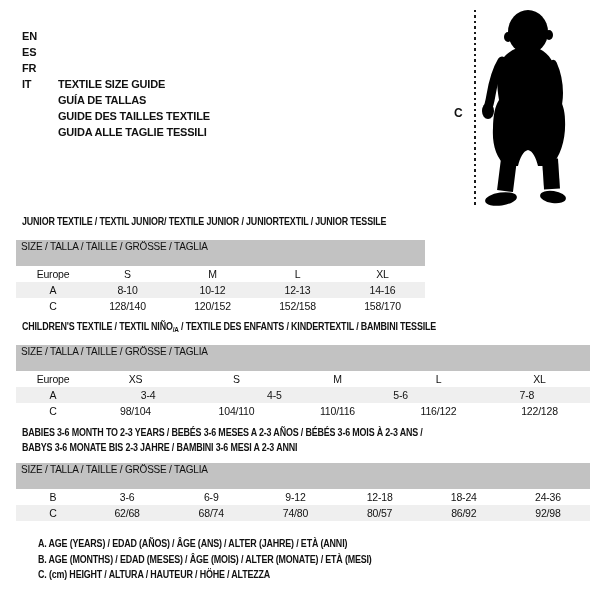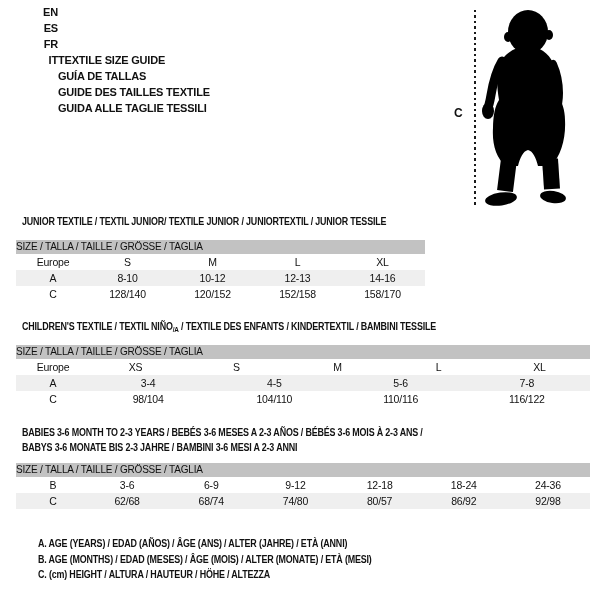--- a/index.html
+++ b/index.html
@@ -3,21 +3,21 @@
 <meta charset="utf-8">
 <style>
   html,body { margin:0; padding:0; }
   body {
     width:600px; height:600px; background:#ffffff; position:relative;
     font-family:"Liberation Sans", sans-serif; color:#111111; overflow:hidden;
   }
   .abs { position:absolute; }
 
   
-  .lang-list { left:22px; top:4px;text-align:right; }
+  .lang-list { left:22px; top:28px; }
   .lang-row { display:flex; height:16px; line-height:16px; }
   .lang-code { width:36px; font-size:11px; font-weight:700; letter-spacing:-0.2px; }
   .lang-label { font-size:11px; font-weight:700; letter-spacing:-0.2px; white-space:nowrap;margin-top:48px; }
 
   
   .height-line {
     left:474px; top:10px; width:2px; height:198px;
     background:repeating-linear-gradient(to bottom, #1a1a1a 0 2.5px, transparent 2.5px 5.5px);
   }
   .c-label { left:454px; top:106px; font-size:12px; font-weight:700; }
@@ -26,21 +26,21 @@
   
   .sec-title, .note-line {
     font-size:10.5px; font-weight:700; letter-spacing:-0.2px; white-space:nowrap;
     transform:scaleX(0.85); transform-origin:0 50%;
   }
   .sec-title-2line { line-height:15px; }
 
   
   .size-table { background:#ffffff; }
   .size-bar {
-    height:14px; line-height:14px; 
+    height:26px; line-height:14px; padding-left:5px;
     font-size:10px; letter-spacing:-0.2px; white-space:nowrap;
   }
   .trow { display:flex; height:16px; line-height:16px; font-size:10.5px; letter-spacing:-0.2px; }
   .trow:nth-child(3) {  }
   .tlabel { width:64px; padding-left:5px; text-align:center; }
   .tcell { flex:1; text-align:center; }
 
   .notes { line-height:15.5px; }
 </style>
 </head>
@@ -132,20 +132,21 @@
     <span class="tcell">4-5</span>
     <span class="tcell">5-6</span>
     <span class="tcell">7-8</span>
   </div>
   <div class="trow">
     <span class="tlabel">C</span>
     <span class="tcell">98/104</span>
     <span class="tcell">104/110</span>
     <span class="tcell">110/116</span>
     <span class="tcell">116/122</span>
+    <span class="tcell">122/128</span>
   </div>
 </div>
 
 <div class="abs sec-title sec-title-2line" style="left:22px; top:425px;">
   <div>BABIES 3-6 MONTH TO 2-3 YEARS / BEBÉS 3-6 MESES A 2-3 AÑOS / BÉBÉS 3-6 MOIS À 2-3 ANS /</div>
   <div>BABYS 3-6 MONATE BIS 2-3 JAHRE / BAMBINI 3-6 MESI A 2-3 ANNI</div>
 </div>
 <div class="abs size-table" style="left:16px; top:463px; width:574px;">
   <div class="size-bar" style="background:#c2c2c2;">
     <span>SIZE / TALLA / TAILLE / GRÖSSE / TAGLIA</span>

